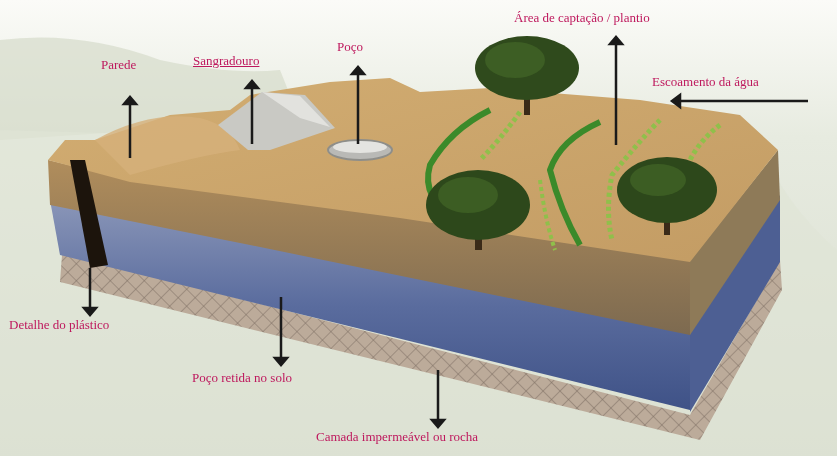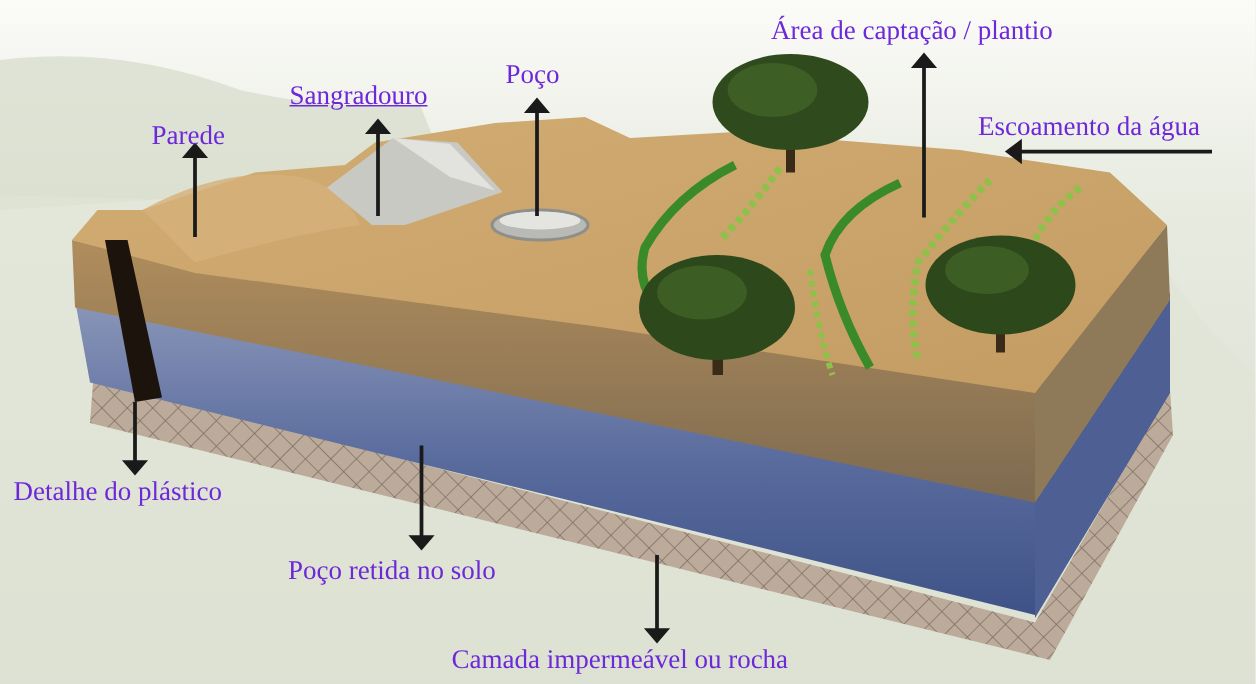--- a/index.html
+++ b/index.html
@@ -1,18 +1,18 @@
 <!DOCTYPE html>
 <html><head>
 <meta charset="utf-8">
 <style>
   html,body{margin:0;padding:0;}
   body{width:837px;height:456px;overflow:hidden;position:relative;background:#f3f3ee;font-family:"Liberation Serif","DejaVu Serif",serif;}
   #stage{position:absolute;left:0;top:0;width:837px;height:456px;}
-  .lbl{position:absolute;color:#6d28d9;font-size:18px;white-space:nowrap;line-height:1;}
+  .lbl{position:absolute;color:#be185d;font-size:13px;white-space:nowrap;line-height:1;}
 </style>
 </head>
 <body>
 
 <div id="stage">
   <svg width="837" height="456" viewBox="0 0 837 456">
     <defs>
       <linearGradient id="bg" x1="0" y1="0" x2="0" y2="1">
         <stop offset="0" stop-color="#fbfbf8"></stop>
         <stop offset="0.3" stop-color="#e7ebe0"></stop>
@@ -107,21 +107,21 @@
         <polygon points="84,308 96,308 90,315"></polygon>
 
       <line x1="281" y1="297" x2="281" y2="358"></line>
         <polygon points="275,358 287,358 281,365"></polygon>
 
       <line x1="438" y1="370" x2="438" y2="420"></line>
         <polygon points="432,420 444,420 438,427"></polygon>
     </g>
   </svg>
 
-  <div class="lbl" style="left:101px;top:81px;text-align:center;">Parede</div>
+  <div class="lbl" style="left:101px;top:58px;text-align:center;">Parede</div>
   <div class="lbl" style="left:193px;top:54px;text-decoration:underline;">Sangradouro</div>
   <div class="lbl" style="left:337px;top:40px;text-align:right;">Poço</div>
   <div class="lbl" style="left:514px;top:11px;">Área de captação / plantio</div>
   <div class="lbl" style="left:9px;top:318px;">Detalhe do plástico</div>
   <div class="lbl" style="left:652px;top:75px;">Escoamento da água</div>
   <div class="lbl" style="left:192px;top:371px;">Poço retida no solo</div>
-  <div class="lbl" style="left:301px;top:430px;">Camada impermeável ou rocha</div>
+  <div class="lbl" style="left:316px;top:430px;">Camada impermeável ou rocha</div>
 </div>
 
 </body></html>

